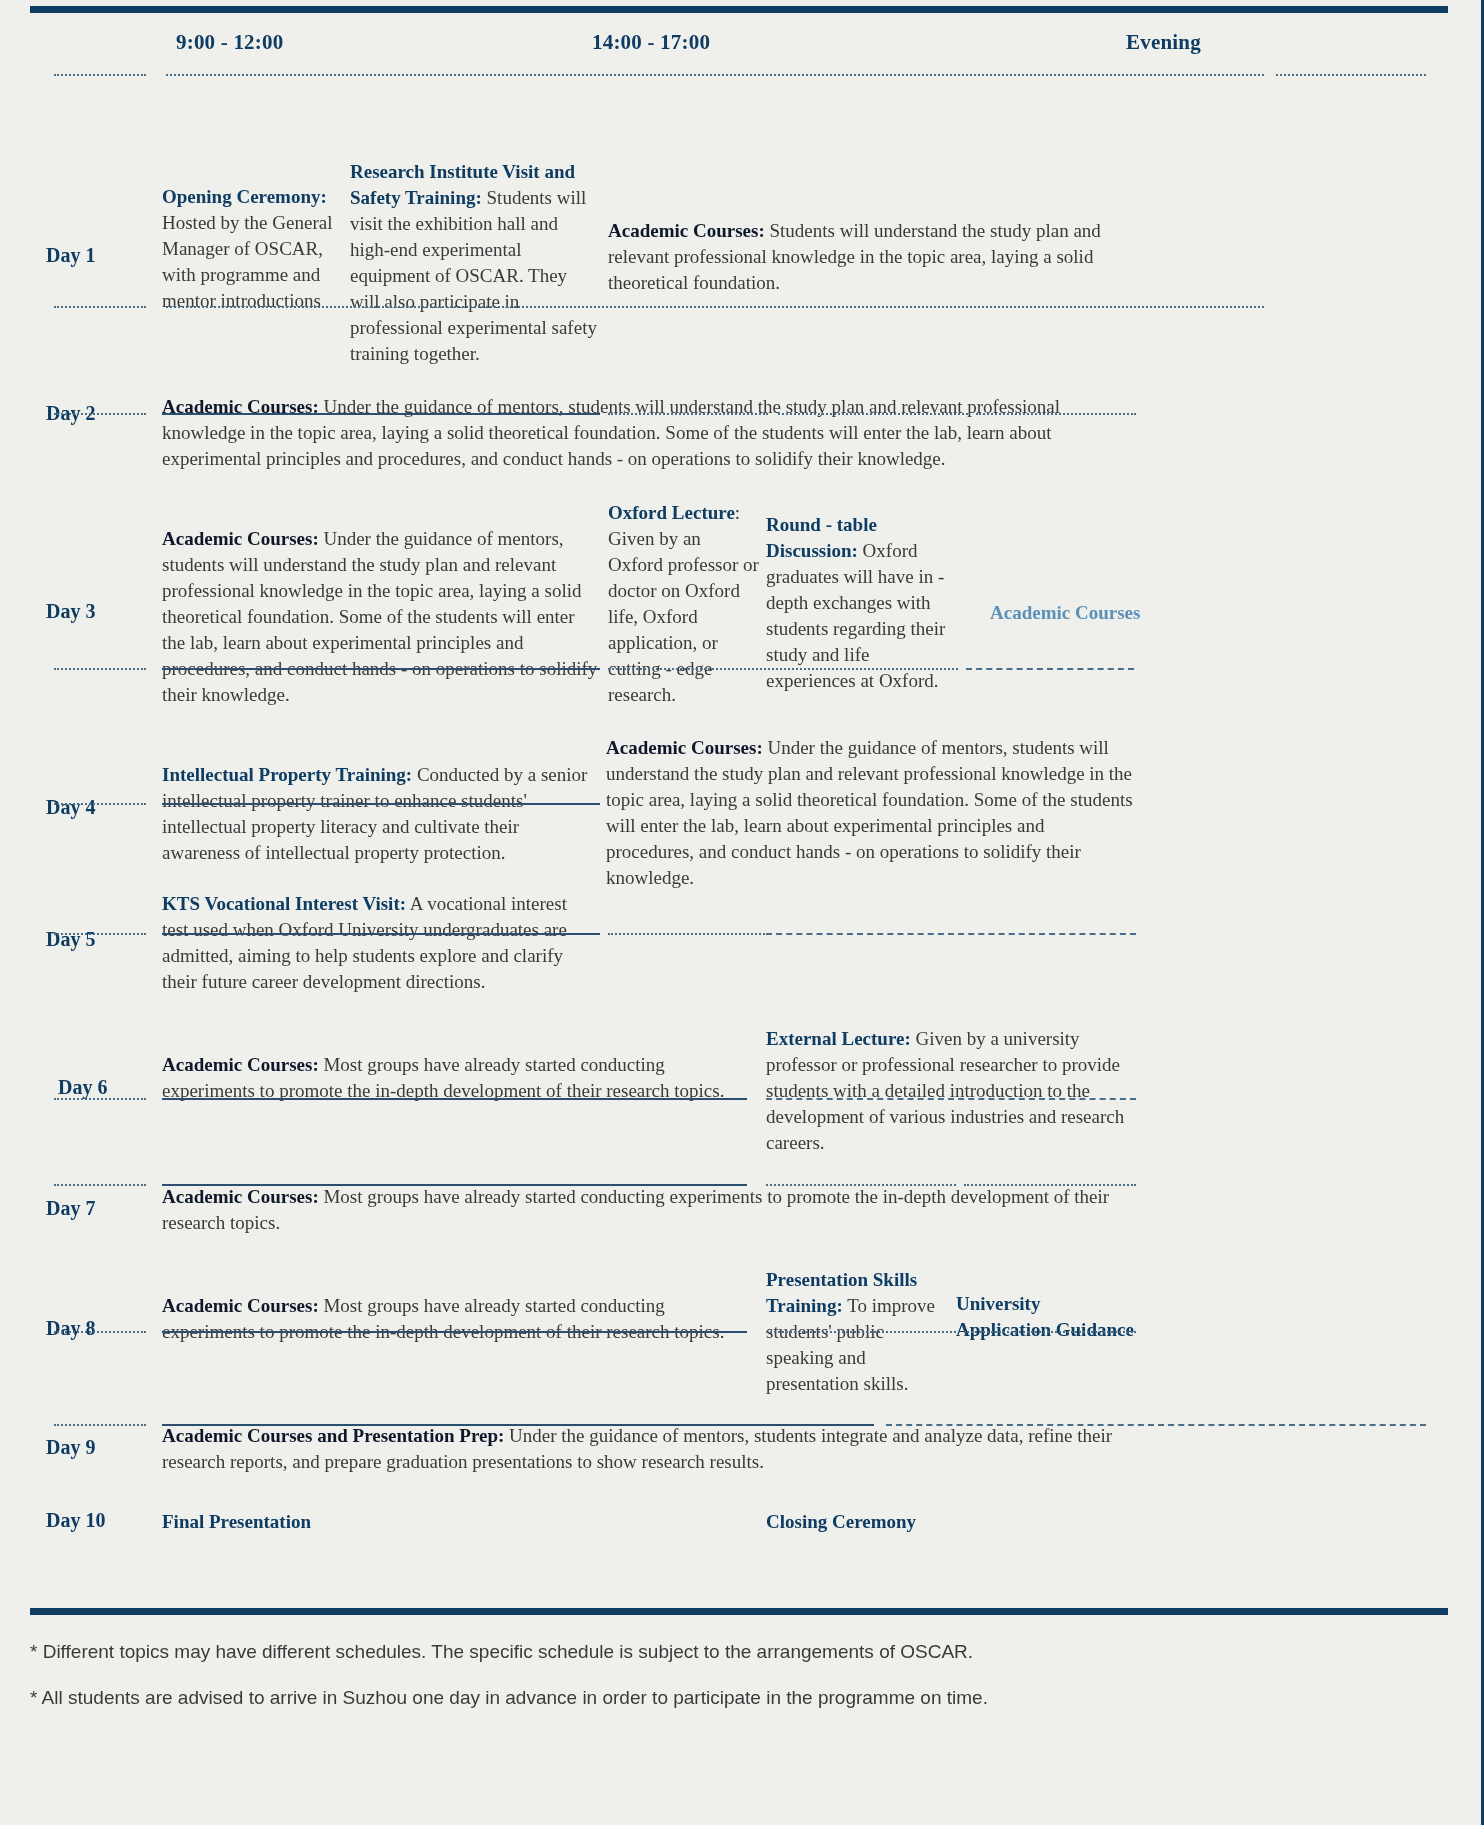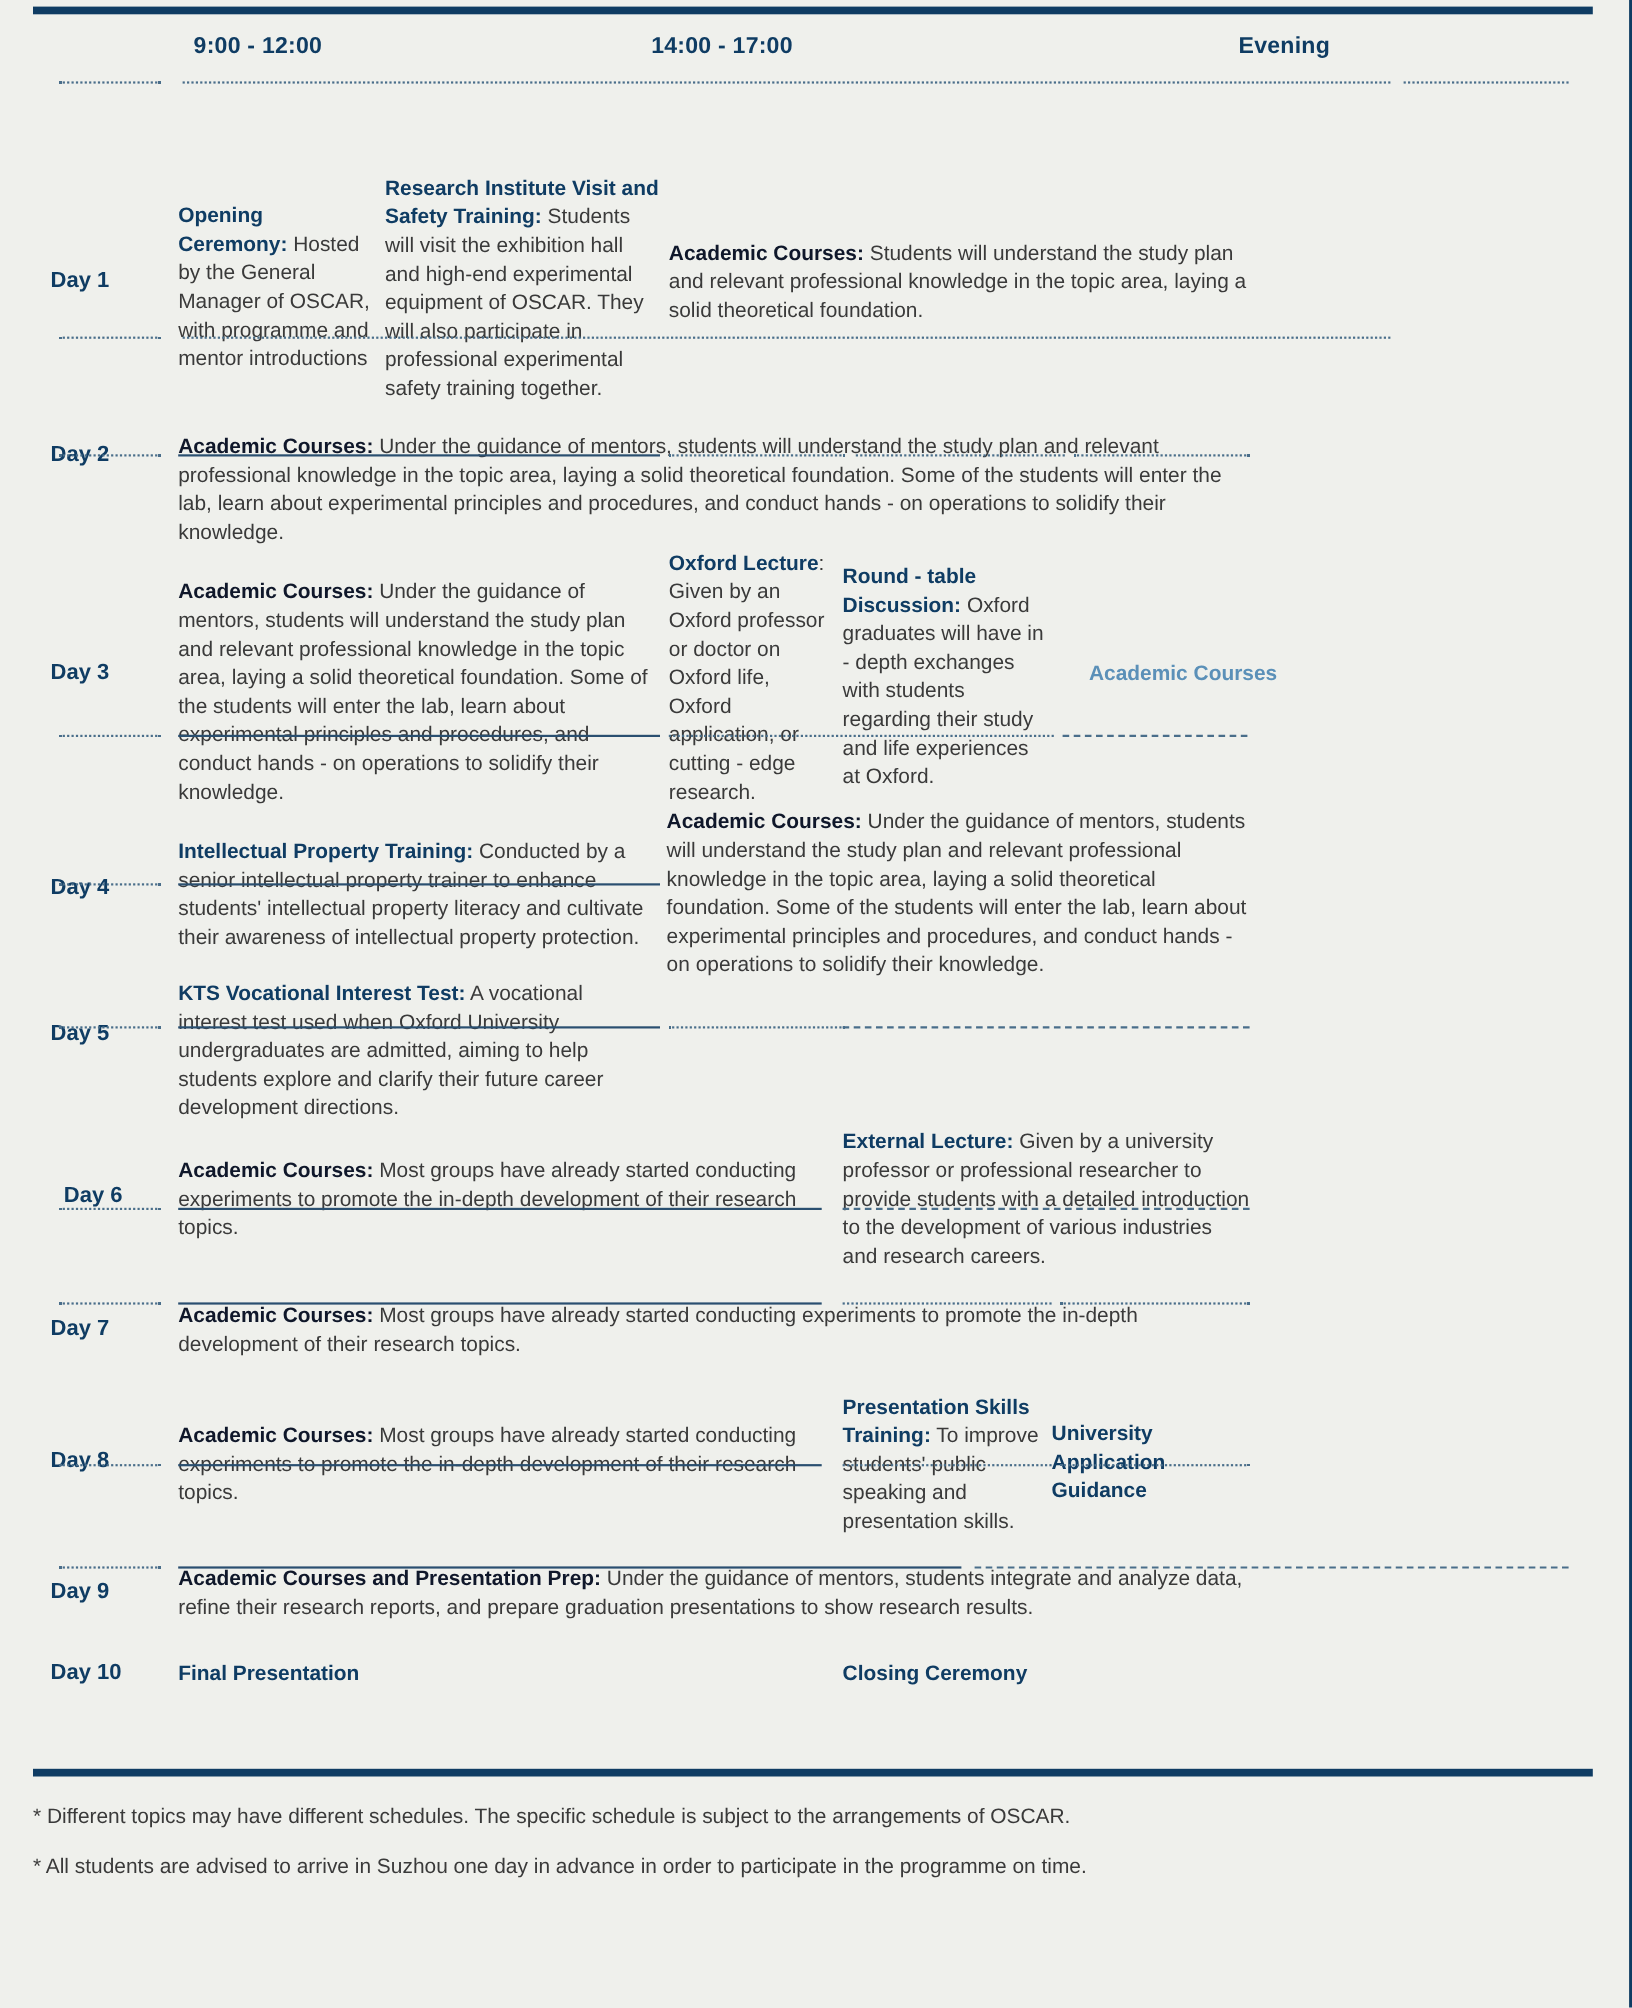--- a/index.html
+++ b/index.html
@@ -28,20 +28,21 @@
   }
   
   .edge-right{
     position:absolute;top:0;bottom:0;right:0;width:3px;background:#0f3c63;
   }
 
   .grid{
     position:relative;
     width:1412px;
     margin:0 auto;
+    font-family:Liberation Serif, serif;
   }
 
   
   .hdr{
     position:relative;height:66px;
   }
   .hdr .h{
     position:absolute;top:30px;
     font-weight:bold;font-size:21px;color:#0f3c63;
     letter-spacing:.2px;
@@ -158,21 +159,21 @@
       <span class="lead-steel">Academic Courses:</span><span> Under the guidance of mentors, students will understand the study plan and relevant professional knowledge in the topic area, laying a solid theoretical foundation. Some of the students will enter the lab, learn about experimental principles and procedures, and conduct hands - on operations to solidify their knowledge.</span>
     </div>
 
 
     <div class="sep" style="left:18px;width:92px;top:803px;"></div>
     <div class="sep-solid" style="left:126px;width:438px;top:803px;"></div>
 
     <div class="row">
       <div class="daylabel" style="top:862px;">Day 5</div>
       <div class="cell" style="left:126px;top:825px;width:434px;">
-        <span class="lead-navy">KTS Vocational Interest Test:</span><span> A vocational interest test used when Oxford University undergraduates are admitted, aiming to help students explore and clarify their future career development directions.</span>
+        <span class="lead-navy">KTS Vocational Interest Visit:</span><span> A vocational interest test used when Oxford University undergraduates are admitted, aiming to help students explore and clarify their future career development directions.</span>
       </div>
     </div>
 
     <div class="sep" style="left:18px;width:92px;top:933px;"></div>
     <div class="sep-solid" style="left:126px;width:438px;top:933px;"></div>
     <div class="sep" style="left:572px;width:160px;top:933px;"></div>
     <div class="sep-dash" style="left:730px;width:370px;top:933px;"></div>
 
     <div class="row">
       <div class="daylabel" style="top:1010px;margin-left:12px;">Day 6</div>

